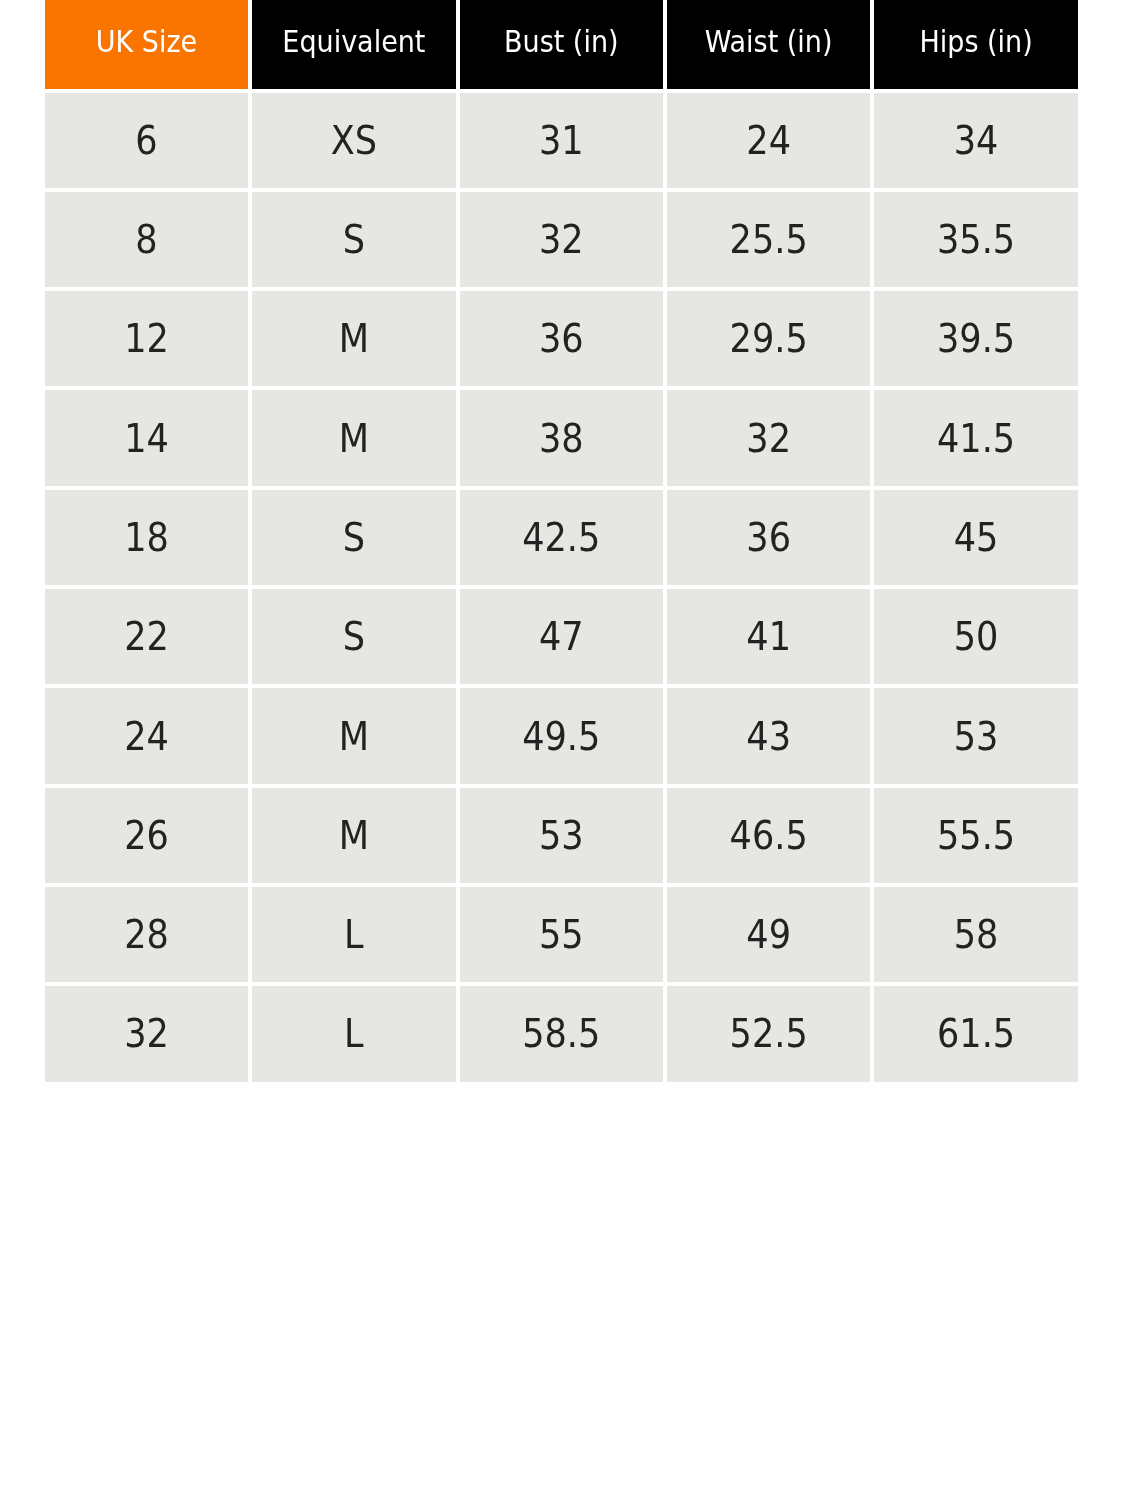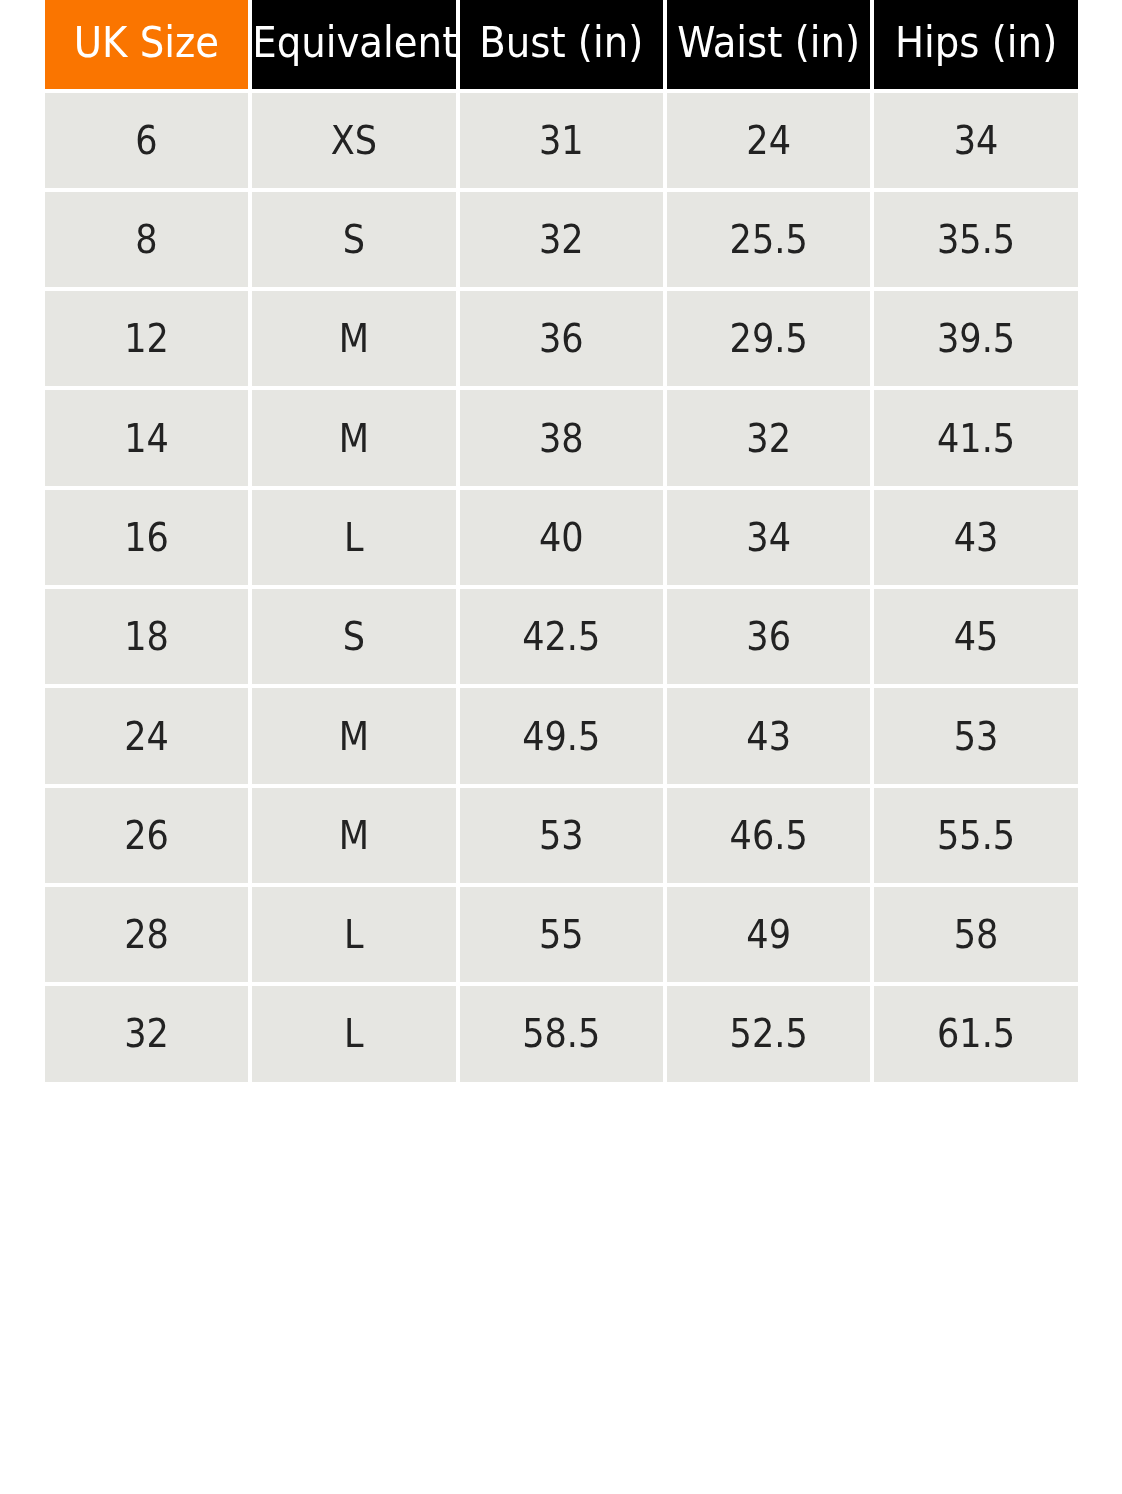--- a/index.html
+++ b/index.html
@@ -27,21 +27,21 @@
     padding:0;
     box-sizing:content-box;
     font-weight:400;
     font-stretch:condensed;
   }
   
   table.size-chart thead th.hcell {
     height:92.5px;
     background:#000000;
     color:#ffffff;
-    font-size:43px;
+    font-size:30px;
     letter-spacing:0;
     padding-bottom:5px;
     box-sizing:border-box;
     white-space:nowrap;
   }
   table.size-chart thead th.hcell.accent { background:#fa7500; }
   .hlabel { display:inline; }
 
   
   table.size-chart tbody td.cell {
@@ -141,50 +141,50 @@
         </td>
         <td class="cell">
           <span class="value">32</span>
         </td>
         <td class="cell">
           <span class="value">41.5</span>
         </td>
       </tr>
       <tr class="row">
         <td class="cell">
-          <span class="value">16</span>
-        </td>
-        <td class="cell">
-          <span class="value">L</span>
-        </td>
-        <td class="cell">
-          <span class="value">40</span>
-        </td>
-        <td class="cell">
-          <span class="value">34</span>
-        </td>
-        <td class="cell">
-          <span class="value">43</span>
-        </td>
-      </tr>
-      <tr class="row">
-        <td class="cell">
           <span class="value">18</span>
         </td>
         <td class="cell">
           <span class="value">S</span>
         </td>
         <td class="cell">
           <span class="value">42.5</span>
         </td>
         <td class="cell">
           <span class="value">36</span>
         </td>
         <td class="cell">
           <span class="value">45</span>
+        </td>
+      </tr>
+      <tr class="row">
+        <td class="cell">
+          <span class="value">22</span>
+        </td>
+        <td class="cell">
+          <span class="value">S</span>
+        </td>
+        <td class="cell">
+          <span class="value">47</span>
+        </td>
+        <td class="cell">
+          <span class="value">41</span>
+        </td>
+        <td class="cell">
+          <span class="value">50</span>
         </td>
       </tr>
       <tr class="row">
         <td class="cell">
           <span class="value">24</span>
         </td>
         <td class="cell">
           <span class="value">M</span>
         </td>
         <td class="cell">

